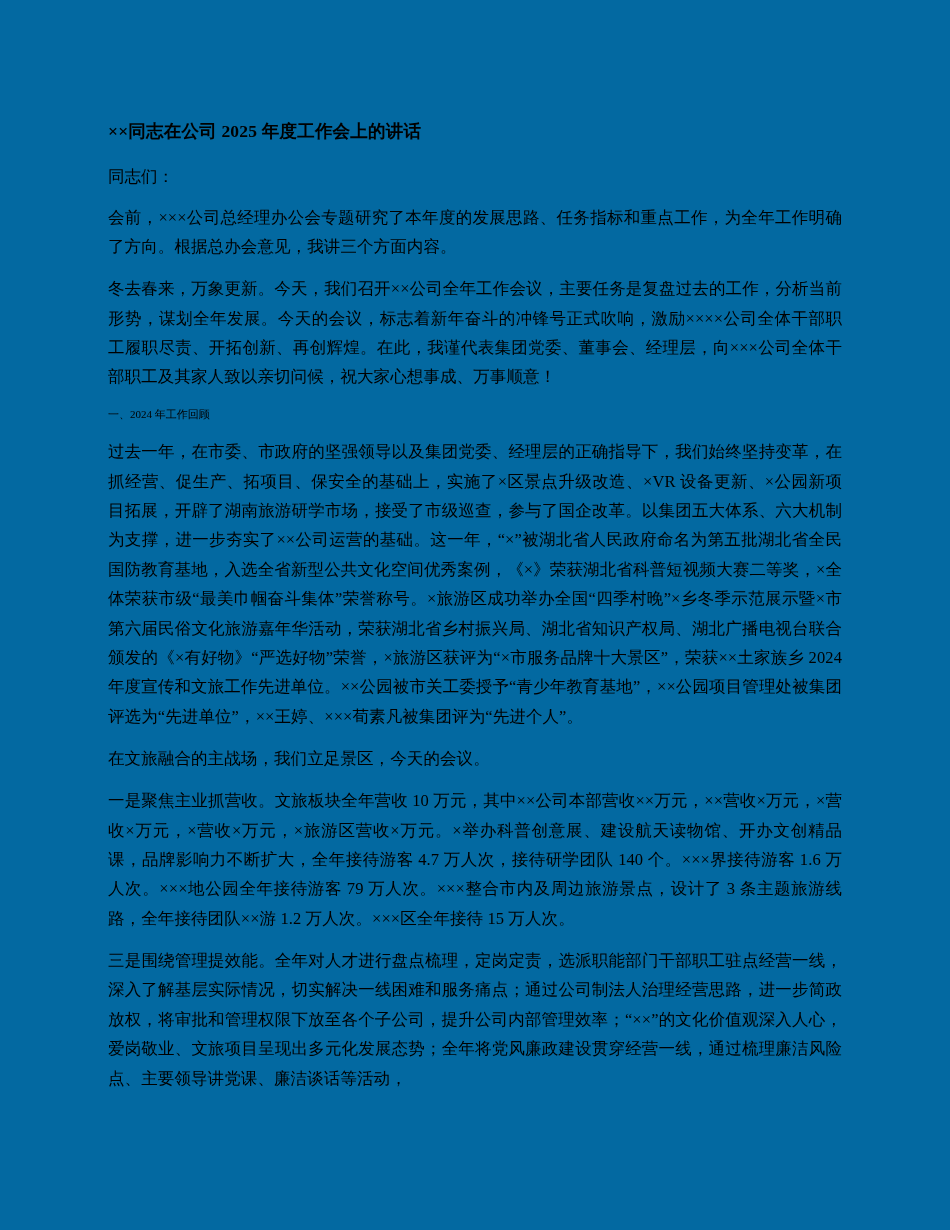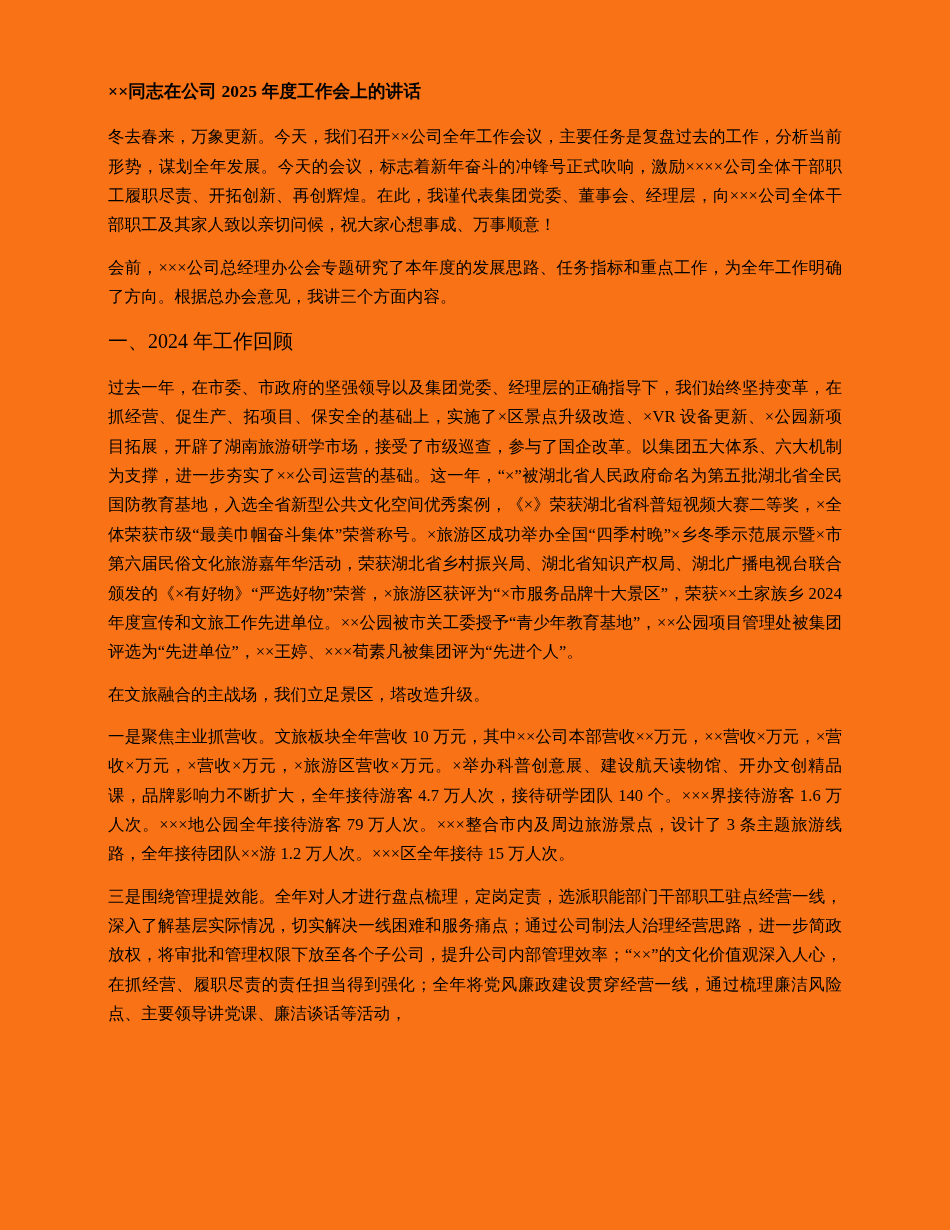--- a/index.html
+++ b/index.html
@@ -11,68 +11,69 @@
     width: 950px;
     height: 1230px;
     font-family: "Liberation Serif", "DejaVu Serif", serif;
     color: #000000;
   }
   .page {
     position: relative;
     width: 950px;
     height: 1230px;
     box-sizing: border-box;
-    padding: 78px 108px 40px 108px;
-    background: #f97316;
+    padding: 118px 108px 40px 108px;
+    background: #0369a1;
   }
   .doc-title {
     font-size: 17.5px;
     font-weight: bold;
     line-height: 1.5;
     margin: 0 0 18px 0;
     letter-spacing: 0.2px;
   }
   p.para {
     font-size: 16.5px;
     line-height: 1.78;
     margin: 0 0 13px 0;
     text-align: justify;
     text-justify: inter-ideograph;
     letter-spacing: 0.1px;
   }
   .heading {
-    font-size: 20px;
+    font-size: 11px;
     line-height: 1.78;
     margin: 0 0 13px 0;
   }
   .b {
     font-weight: normal;
   }
   .salutation {
     font-size: 16.5px;
     line-height: 1.78;
     margin: 0 0 11px 0;
   }
 </style>
 </head>
 <body>
 
 <div class="page">
 
   <h1 class="doc-title">××同志在公司 2025 年度工作会上的讲话</h1>
 
+  <p class="salutation">同志们：</p>
+
+  <p class="para">会前，×××公司总经理办公会专题研究了本年度的发展思路、任务指标和重点工作，为全年工作明确了方向。根据总办会意见，我讲三个方面内容。</p>
 
   <p class="para">冬去春来，万象更新。今天，我们召开××公司全年工作会议，主要任务是复盘过去的工作，分析当前形势，谋划全年发展。今天的会议，标志着新年奋斗的冲锋号正式吹响，激励××××公司全体干部职工履职尽责、开拓创新、再创辉煌。在此，我谨代表集团党委、董事会、经理层，向×××公司全体干部职工及其家人致以亲切问候，祝大家心想事成、万事顺意！</p>
-
-  <p class="para">会前，×××公司总经理办公会专题研究了本年度的发展思路、任务指标和重点工作，为全年工作明确了方向。根据总办会意见，我讲三个方面内容。</p>
 
   <p class="heading">一、2024 年工作回顾</p>
 
   <p class="para">过去一年，在市委、市政府的坚强领导以及集团党委、经理层的正确指导下，我们始终坚持变革，在抓经营、促生产、拓项目、保安全的基础上，实施了×区景点升级改造、×VR 设备更新、×公园新项目拓展，开辟了湖南旅游研学市场，接受了市级巡查，参与了国企改革。以集团五大体系、六大机制为支撑，进一步夯实了××公司运营的基础。这一年，“×”被湖北省人民政府命名为第五批湖北省全民国防教育基地，入选全省新型公共文化空间优秀案例，《×》荣获湖北省科普短视频大赛二等奖，×全体荣获市级“最美巾帼奋斗集体”荣誉称号。×旅游区成功举办全国“四季村晚”×乡冬季示范展示暨×市第六届民俗文化旅游嘉年华活动，荣获湖北省乡村振兴局、湖北省知识产权局、湖北广播电视台联合颁发的《×有好物》“严选好物”荣誉，×旅游区获评为“×市服务品牌十大景区”，荣获××土家族乡 2024 年度宣传和文旅工作先进单位。××公园被市关工委授予“青少年教育基地”，××公园项目管理处被集团评选为“先进单位”，××王婷、×××荀素凡被集团评为“先进个人”。</p>
 
-  <p class="para">在文旅融合的主战场，我们立足景区，塔改造升级。</p>
+  <p class="para">在文旅融合的主战场，我们立足景区，今天的会议。</p>
 
   <p class="para"><span class="b">一是</span><span>聚焦主业抓营收。文旅板块全年营收 10 万元，其中××公司本部营收××万元，××营收×万元，×营收×万元，×营收×万元，×旅游区营收×万元。×举办科普创意展、建设航天读物馆、开办文创精品课，品牌影响力不断扩大，全年接待游客 4.7 万人次，接待研学团队 140 个。×××界接待游客 1.6 万人次。×××地公园全年接待游客 79 万人次。×××整合市内及周边旅游景点，设计了 3 条主题旅游线路，全年接待团队××游 1.2 万人次。×××区全年接待 15 万人次。</span></p>
 
 
-  <p class="para"><span class="b">三是</span><span>围绕管理提效能。全年对人才进行盘点梳理，定岗定责，选派职能部门干部职工驻点经营一线，深入了解基层实际情况，切实解决一线困难和服务痛点；通过公司制法人治理经营思路，进一步简政放权，将审批和管理权限下放至各个子公司，提升公司内部管理效率；“××”的文化价值观深入人心，在抓经营、履职尽责的责任担当得到强化；全年将党风廉政建设贯穿经营一线，通过梳理廉洁风险点、主要领导讲党课、廉洁谈话等活动，</span></p>
+  <p class="para"><span class="b">三是</span><span>围绕管理提效能。全年对人才进行盘点梳理，定岗定责，选派职能部门干部职工驻点经营一线，深入了解基层实际情况，切实解决一线困难和服务痛点；通过公司制法人治理经营思路，进一步简政放权，将审批和管理权限下放至各个子公司，提升公司内部管理效率；“××”的文化价值观深入人心，爱岗敬业、文旅项目呈现出多元化发展态势；全年将党风廉政建设贯穿经营一线，通过梳理廉洁风险点、主要领导讲党课、廉洁谈话等活动，</span></p>
 
 </div>
 
 </body></html>

